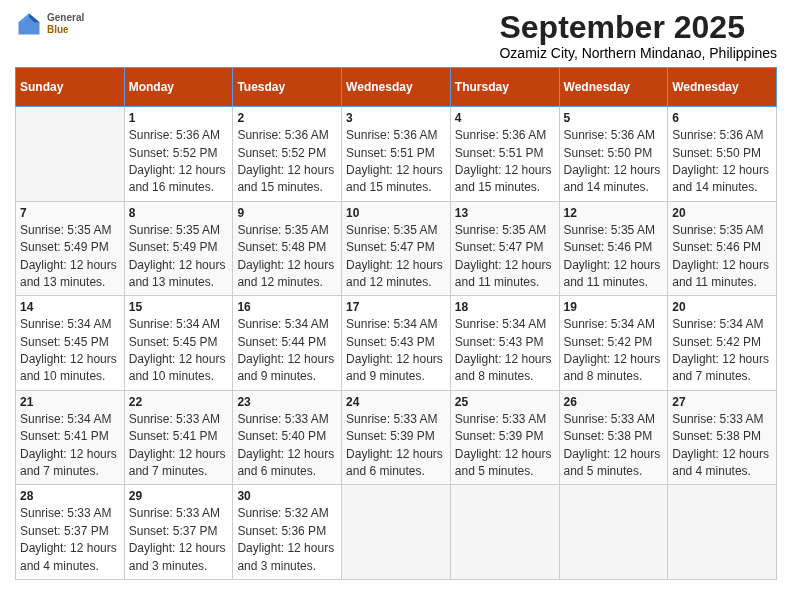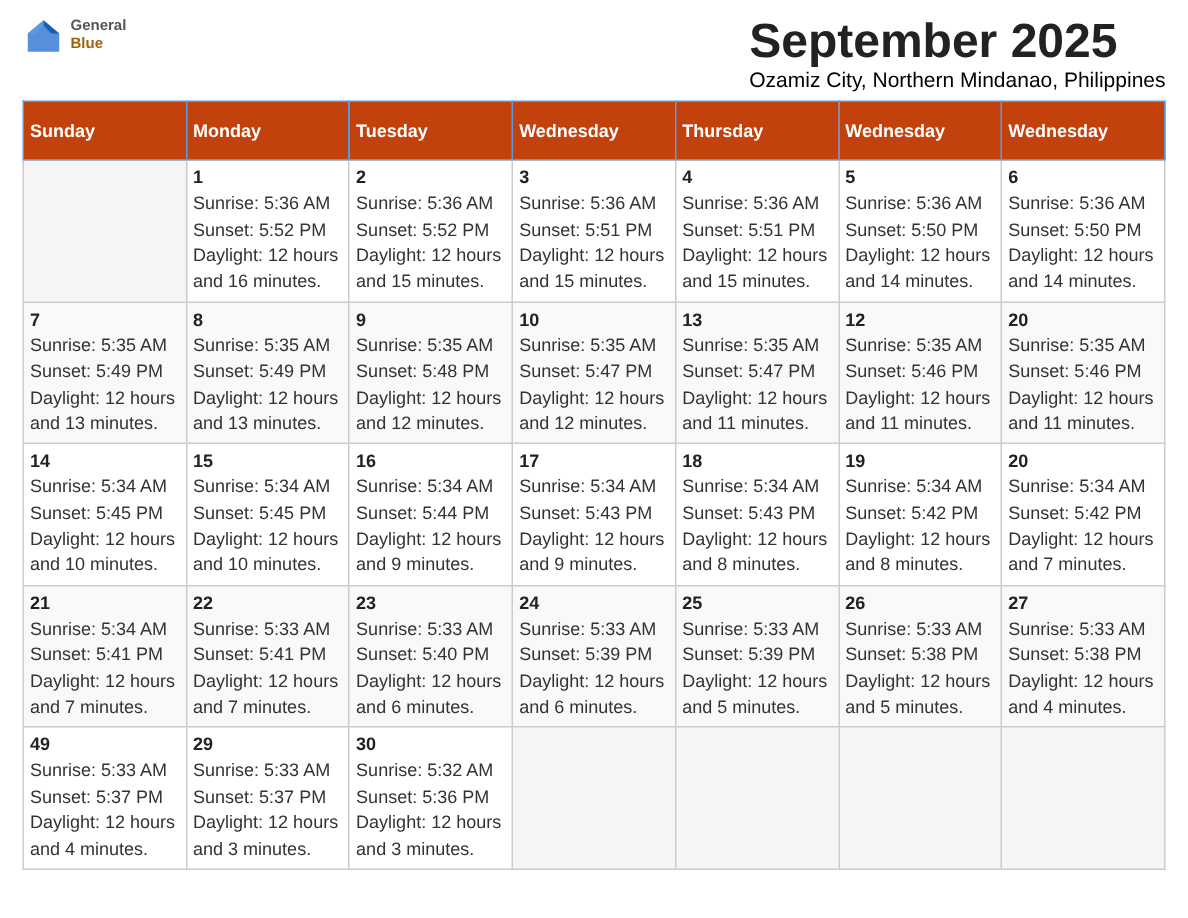--- a/index.html
+++ b/index.html
@@ -320,21 +320,21 @@
           <td>
             <span class="day-number">27</span>
             <div class="day-info" style="white-space: pre-line;">Sunrise: 5:33 AM
 Sunset: 5:38 PM
 Daylight: 12 hours
 and 4 minutes.</div>
           </td>
         </tr>
         <tr>
           <td>
-            <span class="day-number">49</span>
+            <span class="day-number">28</span>
             <div class="day-info" style="white-space: pre-line;">Sunrise: 5:33 AM
 Sunset: 5:37 PM
 Daylight: 12 hours
 and 4 minutes.</div>
           </td>
           <td>
             <span class="day-number">29</span>
             <div class="day-info" style="white-space: pre-line;">Sunrise: 5:33 AM
 Sunset: 5:37 PM
 Daylight: 12 hours

